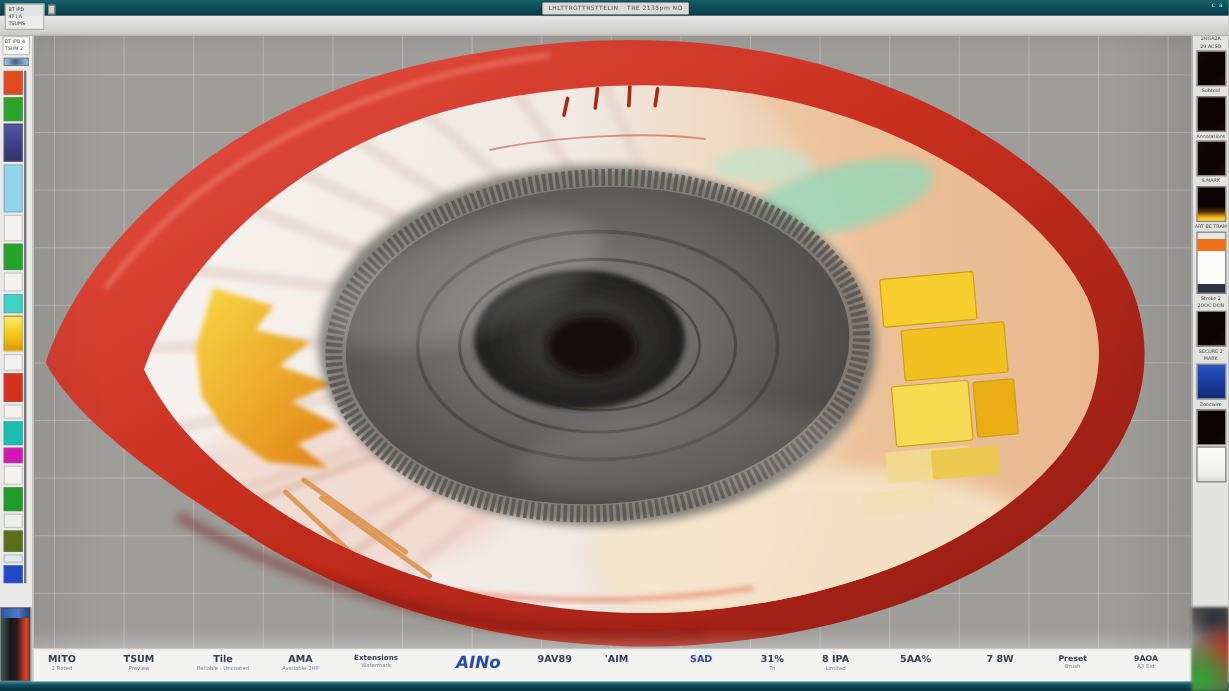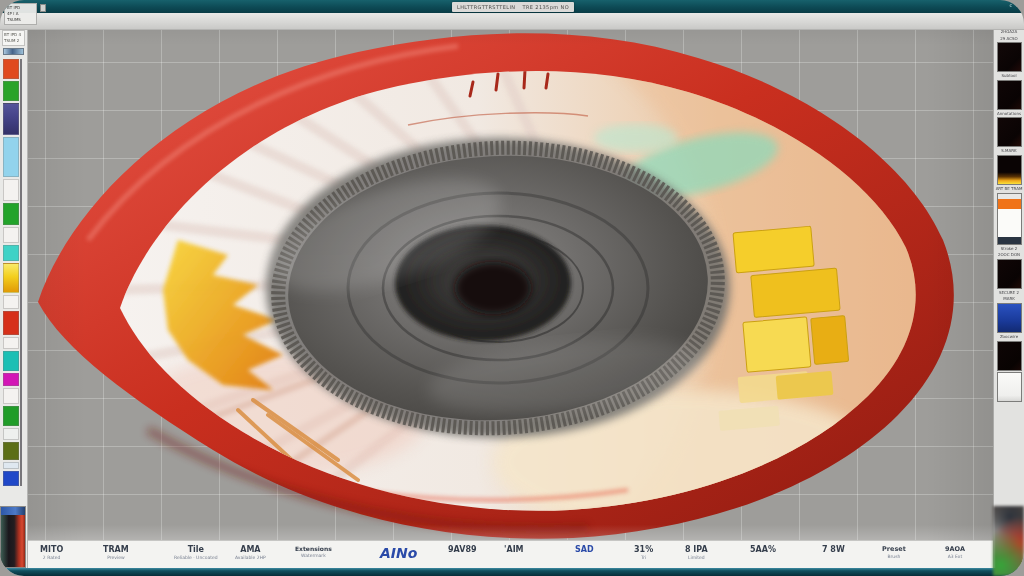--- a/index.html
+++ b/index.html
@@ -1,18 +1,18 @@
 <!DOCTYPE html>
 <html><head>
 <meta charset="utf-8">
 <style>
   * { margin:0; padding:0; box-sizing:border-box; }
   html,body { width:1024px; height:576px; overflow:hidden; background:#9e9d9a;
     font-family:"DejaVu Sans", sans-serif; }
-  .stage { position:relative; width:1024px; height:576px; overflow:hidden;border-radius:24px; }
+  .stage { position:relative; width:1024px; height:576px; overflow:hidden; }
 
   
   .topbar { position:absolute; left:0; top:0; width:1024px; height:13px; z-index:6;
     background:linear-gradient(180deg,#17616c 0%,#0d4a55 55%,#093b45 100%); }
   .title-pill { position:absolute; left:452px; top:2px; height:10px; z-index:7;
     background:#dbdad8; border-radius:1px; padding:1px 5px; display:flex; gap:7px;
     align-items:center; box-shadow:0 0 2px rgba(0,0,0,.4); }
   .title-pill span { font-size:5px; letter-spacing:.4px; color:#4c4c4a; white-space:nowrap; }
   .corner-label { position:absolute; right:4px; top:2px; z-index:7; font-size:5px;
     color:#cfe3e6; letter-spacing:1px; }
@@ -288,24 +288,24 @@
     <div class="rr-thumb" style="background: linear-gradient(rgb(250, 250, 248) 0%, rgb(239, 239, 237) 80%, rgb(216, 216, 214) 100%);"></div>
   </div>
   <div class="rr-blur"></div>
 
   <div class="statusbar">
     <div class="sb-item" style="left:12px">
         <div class="sb-label">MITO</div>
         <div class="sb-sub">2 Rated</div>
       </div>
     <div class="sb-item" style="left:75px">
-        <div class="sb-label">TRAM</div>
+        <div class="sb-label">TSUM</div>
         <div class="sb-sub">Preview</div>
       </div>
-    <div class="sb-item" style="left:146px">
+    <div class="sb-item" style="left:136px">
         <div class="sb-label">Tile</div>
         <div class="sb-sub">Reliable · Uncoated</div>
       </div>
     <div class="sb-item" style="left:207px">
         <div class="sb-label">AMA</div>
         <div class="sb-sub">Available 2HP</div>
       </div>
     <div class="sb-item" style="left:267px">
         <div class="sb-label" style="font-size:6px">Extensions</div>
         <div class="sb-sub">Watermark</div>

